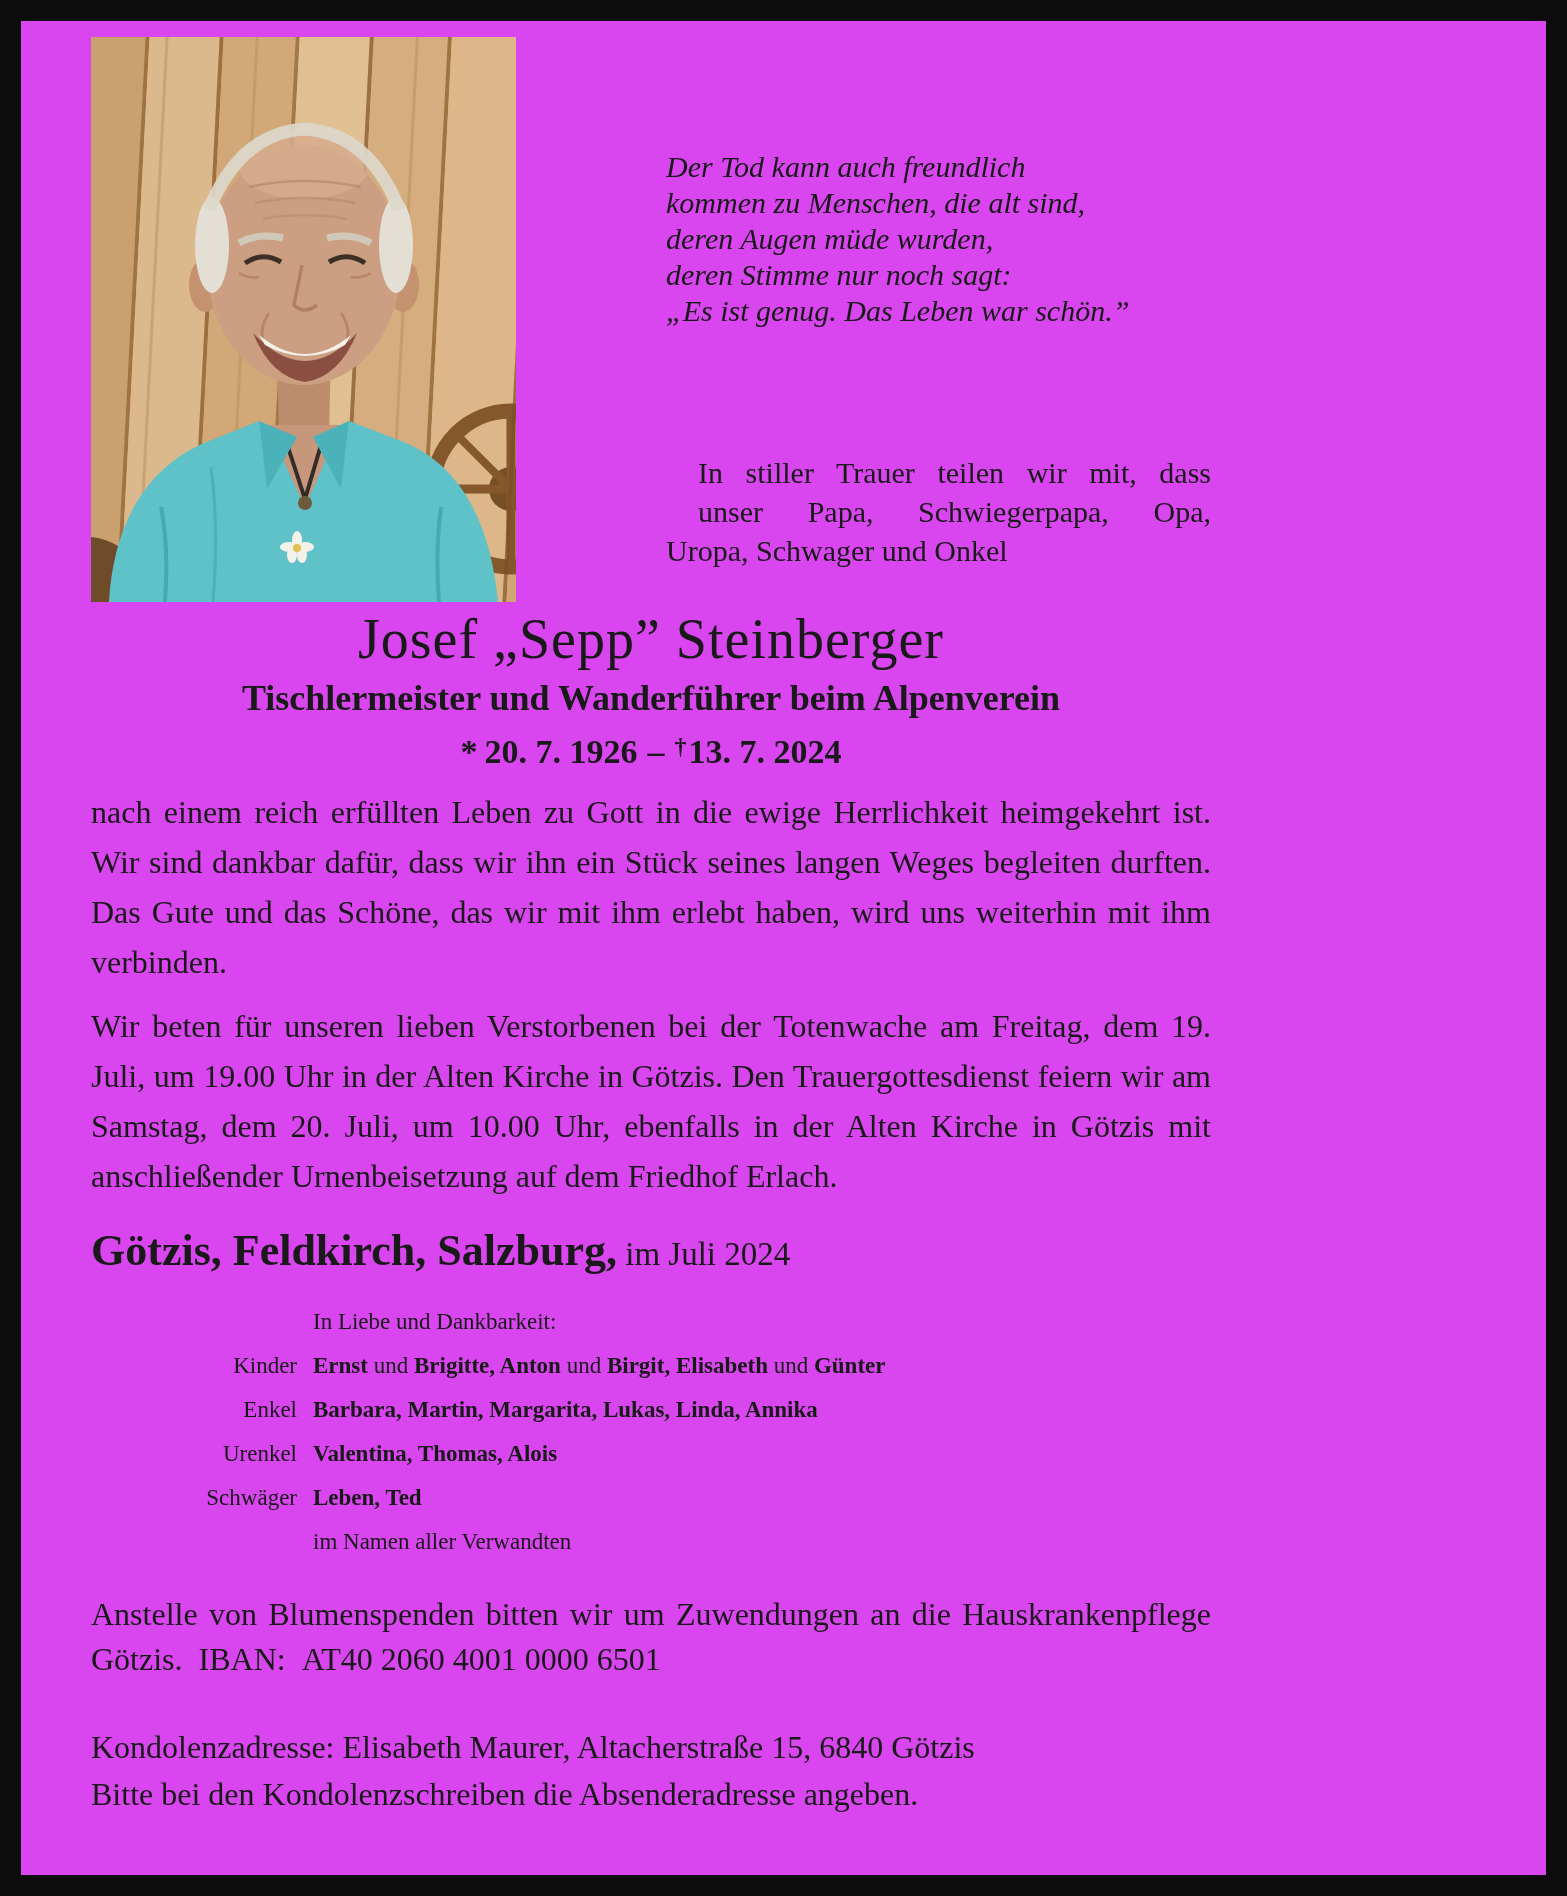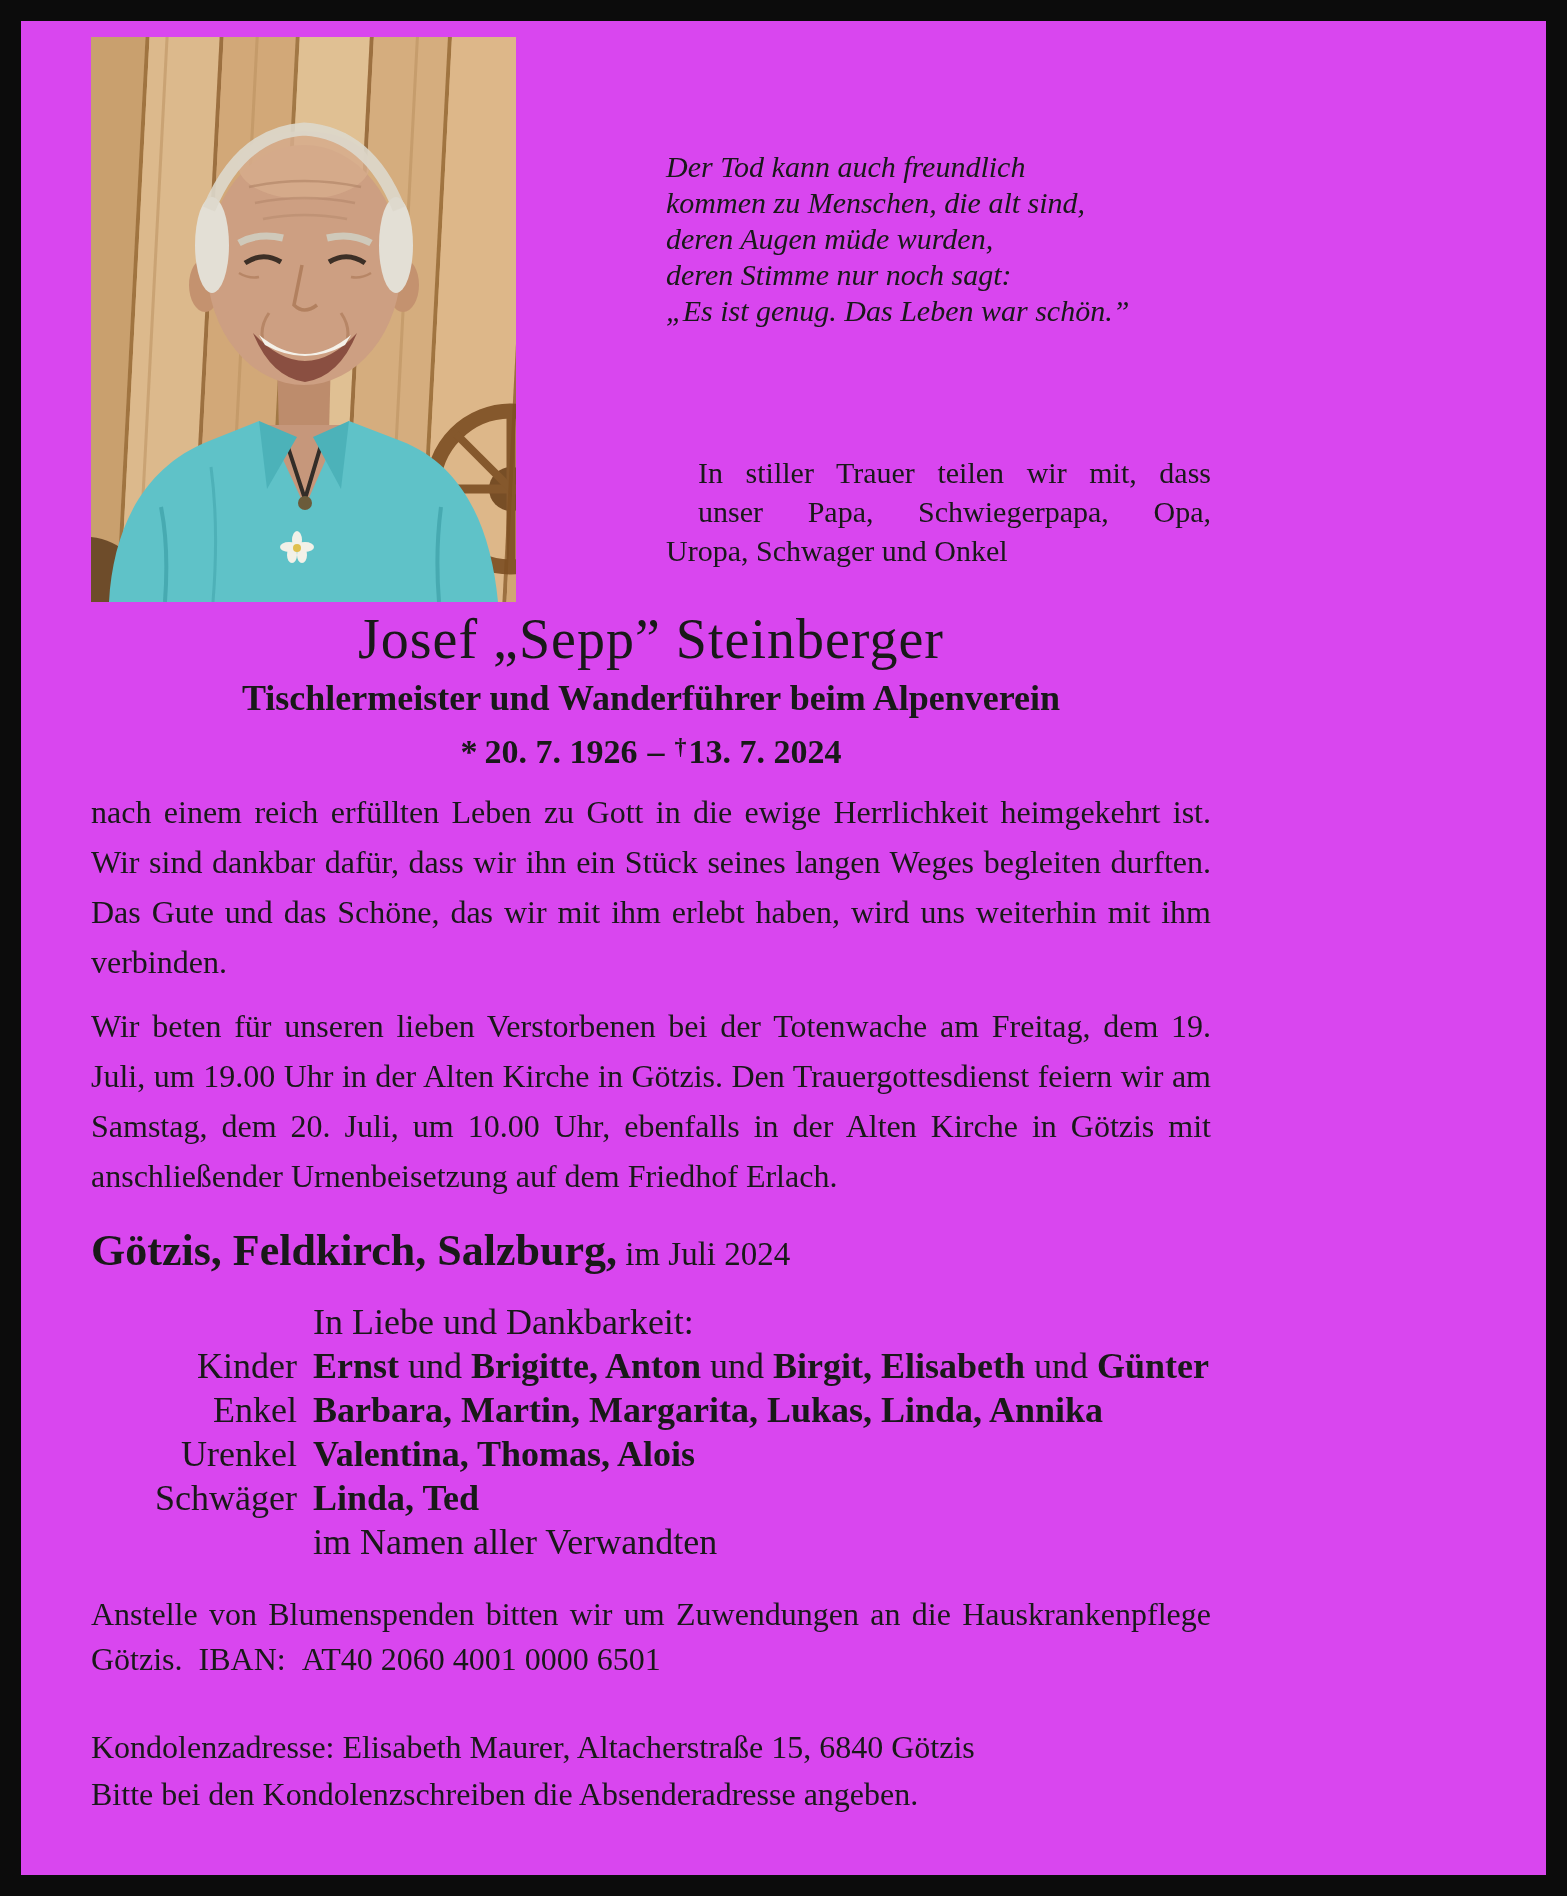--- a/index.html
+++ b/index.html
@@ -83,21 +83,21 @@
     hyphens: manual;
     -webkit-hyphens: manual;
   }
   .p1 { margin-top: 16px; }
   .p2 { margin-top: 14px; }
 
   .dateline { margin-top: 24px; font-size: 33px; }
   .dateline .places { font-weight: 700; font-size: 44px; }
 
   
-  .family { margin-top: 24px; font-size: 36px; line-height: 44px; }
+  .family { margin-top: 24px; font-size: 23px; line-height: 44px; }
   .frow { display: grid; grid-template-columns: 206px 1fr; column-gap: 16px; }
   .flabel { text-align: right; }
   .fval { white-space: nowrap; }
   .b { font-weight: 700; }
 
   
   .donation {
     margin-top: 28px;
     font-size: 32px;
     line-height: 45px;
@@ -247,21 +247,21 @@
       <div class="frow">
         <div class="flabel">Enkel</div>
         <div class="fval"><span class="b">Barbara, Martin, Margarita, Lukas, Linda, Annika</span></div>
       </div>
       <div class="frow">
         <div class="flabel">Urenkel</div>
         <div class="fval"><span class="b">Valentina, Thomas, Alois</span></div>
       </div>
       <div class="frow">
         <div class="flabel">Schwäger</div>
-        <div class="fval"><span class="b">Linda, Ted</span></div>
+        <div class="fval"><span class="b">Leben, Ted</span></div>
       </div>
       <div class="frow">
         <div class="flabel"></div>
         <div class="fval">im Namen aller Verwandten</div>
       </div>
     </div>
 
     <div class="donation">Anstelle von Blumenspenden bitten wir um Zuwendungen an die Hauskranken­pflege Götzis. IBAN: AT40 2060 4001 0000 6501</div>
 
     <div class="condolence">

